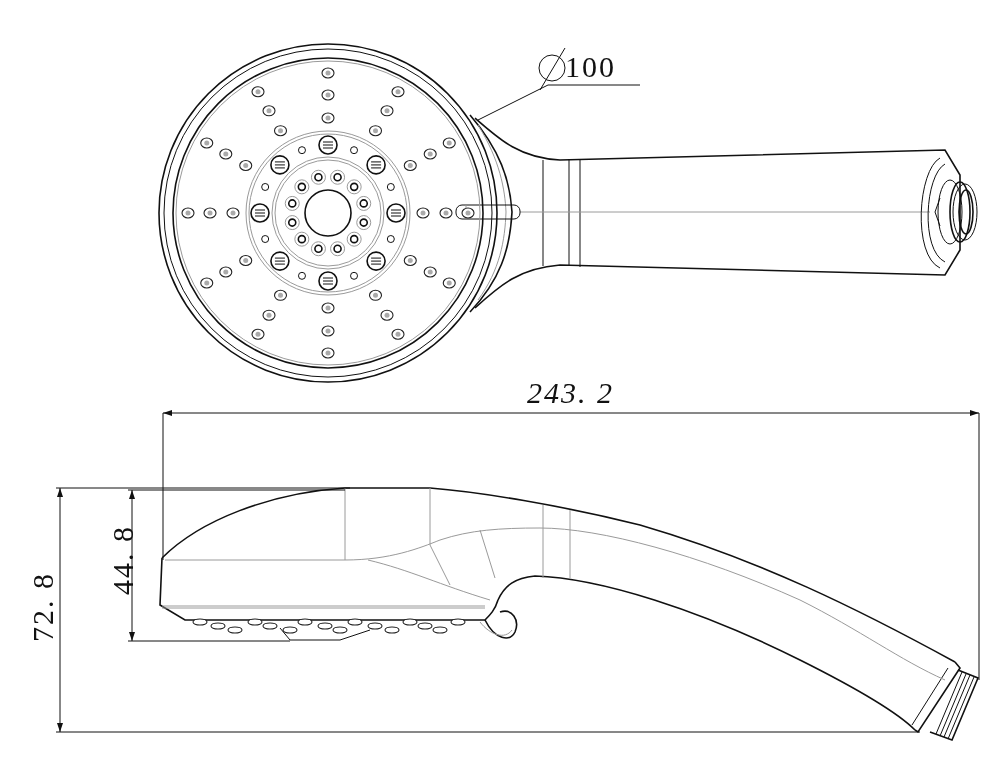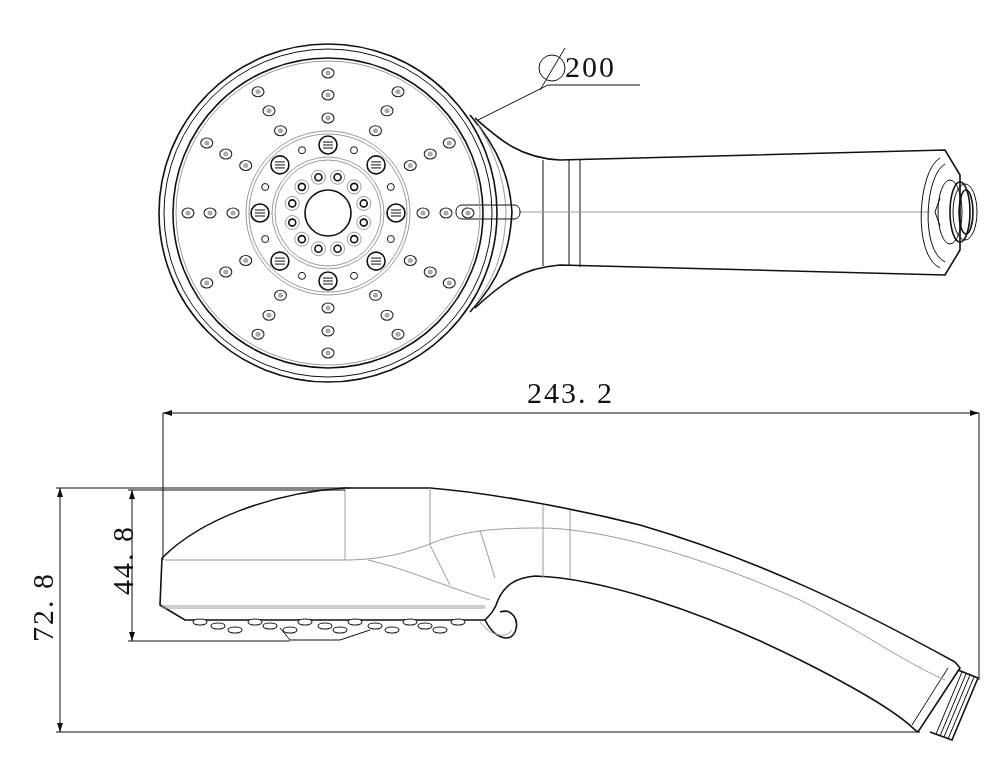--- a/index.html
+++ b/index.html
@@ -268,16 +268,16 @@
     <polygon points="60,732 57,723 63,723" fill="#111"></polygon>
 
     <line class="kt" x1="128" y1="490" x2="345" y2="490"></line>
     <line class="kt" x1="128" y1="641" x2="290" y2="641"></line>
     <line class="kt" x1="132" y1="490" x2="132" y2="641"></line>
     <polygon points="132,490 129,499 135,499" fill="#111"></polygon>
     <polygon points="132,641 129,632 135,632" fill="#111"></polygon>
   </g>
 </svg>
 
-<div class="dim-text" style="left:565px;top:52px;"><span>200</span></div>
-<div class="dim-text" style="left:527px;top:378px;">243. 2</div>
+<div class="dim-text" style="left:565px;top:52px;"><span>100</span></div>
+<div class="dim-text" style="left:527px;top:378px;font-style:italic;">243. 2</div>
 <div class="dim-text rot" style="left:68px;top:545px;width:110px;text-align:center;">44. 8</div>
 <div class="dim-text rot" style="left:-12px;top:592px;width:110px;text-align:center;">72. 8</div>
 
 </body></html>

